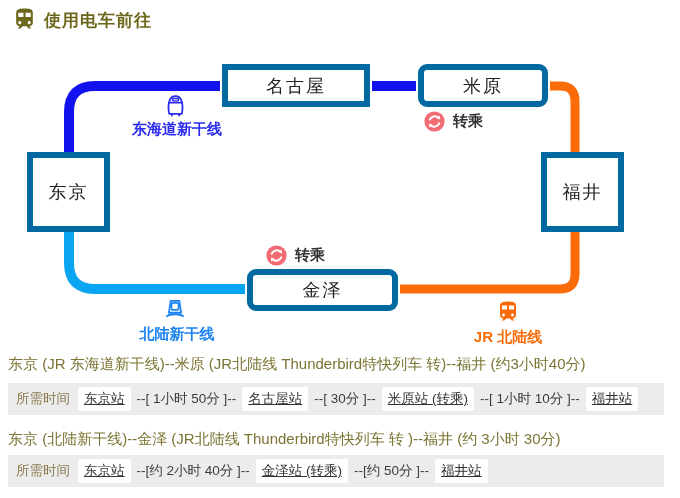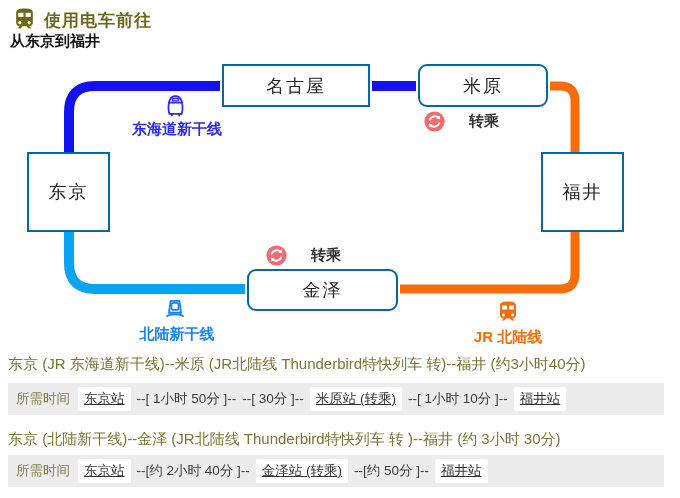--- a/index.html
+++ b/index.html
@@ -18,41 +18,41 @@
     font-size: 17px; font-weight: bold; color: #6d671b; letter-spacing: 1px;
   }
   .hdr-sub {
     position: absolute; left: 10px; top: 32px;
     font-size: 15px; font-weight: bold; color: #111;
   }
   
   .rail-svg { position: absolute; left: 0; top: 0; width: 680px; height: 498px; z-index: 1; }
   .station {
     position: absolute; z-index: 2;
-    background: #fff; border: 2px solid #0369a1;
+    background: #fff; border: 6px solid #0369a1;
     display: flex; align-items: center; justify-content: center;
     font-size: 18px; color: #222; letter-spacing: 2px;
   }
   .st-tokyo    { left: 27px;  top: 152px; width: 83px;  height: 80px; }
   .st-fukui    { left: 541px; top: 152px; width: 83px;  height: 80px; }
   .st-nagoya   { left: 222px; top: 64px;  width: 148px; height: 43px; }
   .st-maibara  { left: 418px; top: 64px;  width: 130px; height: 43px; border-radius: 9px; text-align: center; }
   .st-kanazawa { left: 247px; top: 269px; width: 151px; height: 42px; border-radius: 9px; }
   .line-label {
     position: absolute; z-index: 2; text-align: center;
     font-size: 15px; font-weight: bold;
   }
   .lab-tokaido { left: 110px; top: 120px; width: 134px; color: #2b2bf0; }
   .lab-hokshin { left: 115px; top: 325px; width: 124px; color: #1b82f0; }
   .lab-jrhok   { left: 455px; top: 328px; width: 106px; color: #f96c09; }
   .train-ic { position: absolute; z-index: 2; }
   .ic-tokaido { left: 163px; top: 92px;  width: 25px; height: 26px; color: #2b2bf0; }
   .ic-hokshin { left: 162px; top: 296px; width: 26px; height: 26px; color: #1b82f0; }
   .ic-jrhok   { left: 496px; top: 299px; width: 24px; height: 25px; color: #f96c09; }
-  .xfer { position: absolute; z-index: 2; display: flex; align-items: center; gap: 24px;
+  .xfer { position: absolute; z-index: 2; display: flex; align-items: center; gap: 8px;
           font-size: 15px; font-weight: bold; color: #333; }
   .xfer svg { width: 21px; height: 21px; display: block; }
   .xfer-maibara  { left: 424px; top: 111px; }
   .xfer-kanazawa { left: 266px; top: 245px; }
   
   .route-title {
     position: absolute; left: 8px; width: 668px;
     font-size: 15px; color: #7b7433; white-space: nowrap;
   }
   .rt-1 { top: 355px; }
@@ -71,21 +71,20 @@
 </style>
 </head>
 <body>
 
 <div class="stage">
 
   <svg class="hdr-icon" viewBox="0 0 24 24" fill="currentColor">
     <path d="M12 2c-4 0-8 .5-8 4v9.5C4 17.43 5.57 19 7.5 19L6 20.5v.5h2.23l2-2h3.77l2 2H18v-.5L16.5 19c1.93 0 3.5-1.57 3.5-3.5V6c0-3.5-3.58-4-8-4zM7.5 17c-.83 0-1.5-.67-1.5-1.5S6.67 14 7.5 14s1.5.67 1.5 1.5S8.33 17 7.5 17zm3.5-7H6V6h5v4zm2 0V6h5v4h-5zm3.5 7c-.83 0-1.5-.67-1.5-1.5s.67-1.5 1.5-1.5 1.5.67 1.5 1.5-.67 1.5-1.5 1.5z"></path>
   </svg>
   <div class="hdr-title">使用电车前往</div>
-  <div class="hdr-sub">从东京到福井</div>
 
   <svg class="rail-svg" viewBox="0 0 680 498">
     <path d="M69 154 L69 112 Q69 86 95 86 L220 86" fill="none" stroke="#1212ee" stroke-width="10"></path>
     <path d="M372 86 L416 86" fill="none" stroke="#1212ee" stroke-width="10"></path>
     <path d="M550 86 L560 86 Q575 86 575 101 L575 154" fill="none" stroke="#f96c09" stroke-width="9"></path>
     <path d="M69 230 L69 263 Q69 289 95 289 L245 289" fill="none" stroke="#09a4f2" stroke-width="10"></path>
     <path d="M400 289 L560 289 Q575 289 575 274 L575 230" fill="none" stroke="#f96c09" stroke-width="9"></path>
   </svg>
 
   <div class="station st-tokyo">
@@ -142,20 +141,21 @@
       <path d="M5.1 15.8 l-.5 -3.8 3.6 1 z" fill="#fff"></path>
     </svg>
     <span>转乘</span>
   </div>
 
   <div class="route-title rt-1">东京 (JR 东海道新干线)--米原 (JR北陆线 Thunderbird特快列车 转)--福井 (约3小时40分)</div>
   <div class="route-bar rb-1">
     <span class="dur">所需时间</span>
     <span class="chip">东京站</span>
     <span class="leg">--[ 1小时 50分 ]--</span>
+    <span class="chip">名古屋站</span>
     <span class="leg">--[ 30分 ]--</span>
     <span class="chip">米原站 (转乘)</span>
     <span class="leg">--[ 1小时 10分 ]--</span>
     <span class="chip">福井站</span>
   </div>
 
   <div class="route-title rt-2">东京 (北陆新干线)--金泽 (JR北陆线 Thunderbird特快列车 转 )--福井 (约 3小时 30分)</div>
   <div class="route-bar rb-2">
     <span class="dur">所需时间</span>
     <span class="chip">东京站</span>

